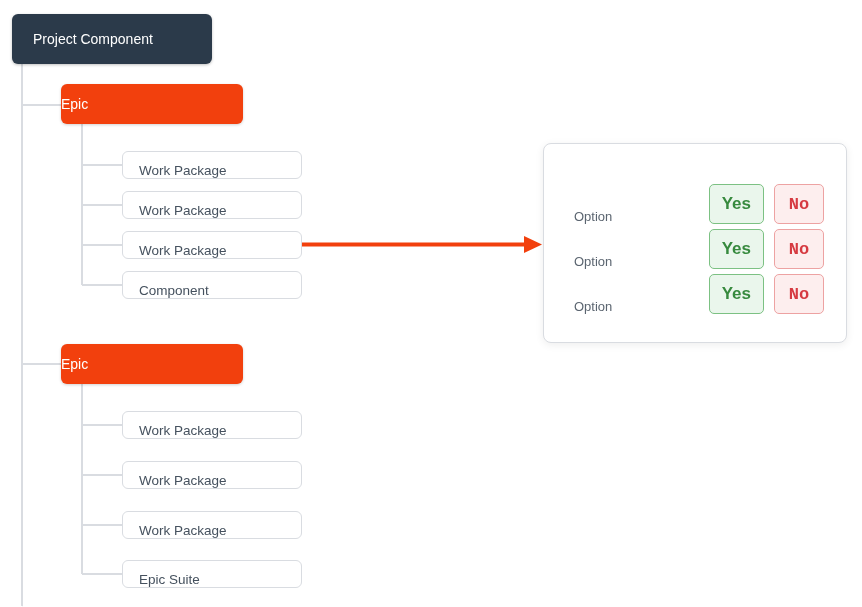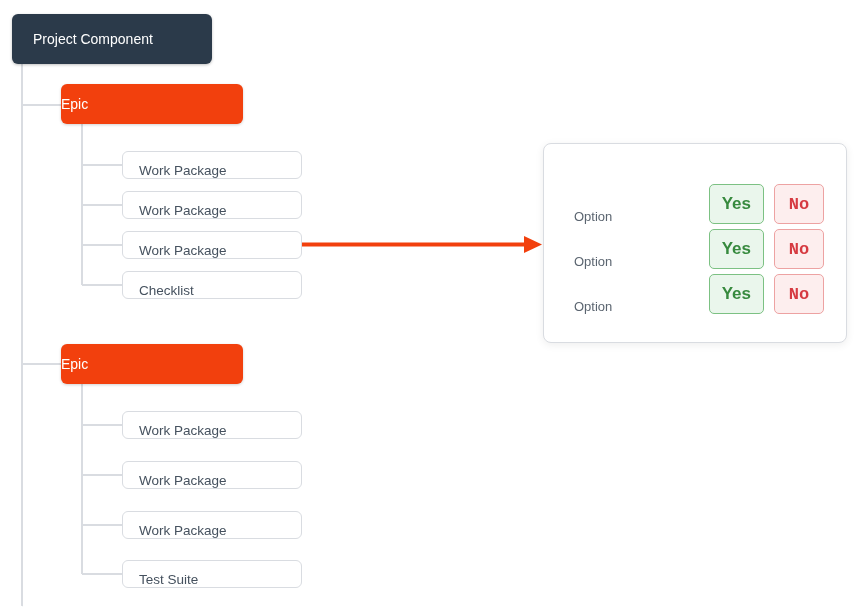--- a/index.html
+++ b/index.html
@@ -96,38 +96,38 @@
   <div class="node node-leaf" style="left:122px;top:151px;width:180px;height:28px">
     <span>Work Package</span>
   </div>
   <div class="node node-leaf" style="left:122px;top:191px;width:180px;height:28px">
     <span>Work Package</span>
   </div>
   <div class="node node-leaf" style="left:122px;top:231px;width:180px;height:28px">
     <span>Work Package</span>
   </div>
   <div class="node node-leaf" style="left:122px;top:271px;width:180px;height:28px">
-    <span>Checklist</span>
+    <span>Component</span>
   </div>
 
   <div class="node node-epic" style="left:61px;top:344px;width:182px;height:40px">
     <span>Epic</span>
   </div>
 
   <div class="node node-leaf" style="left:122px;top:411px;width:180px;height:28px">
     <span>Work Package</span>
   </div>
   <div class="node node-leaf" style="left:122px;top:461px;width:180px;height:28px">
     <span>Work Package</span>
   </div>
   <div class="node node-leaf" style="left:122px;top:511px;width:180px;height:28px">
     <span>Work Package</span>
   </div>
   <div class="node node-leaf" style="left:122px;top:560px;width:180px;height:28px">
-    <span>Test Suite</span>
+    <span>Epic Suite</span>
   </div>
 
   <div class="panel">
 
     <div class="req-row" style="top:57px">
       <span class="req-label">Option</span>
       <span class="req-buttons">
         <button class="btn btn-yes">Yes</button>
         <button class="btn btn-no">No</button>
       </span>

